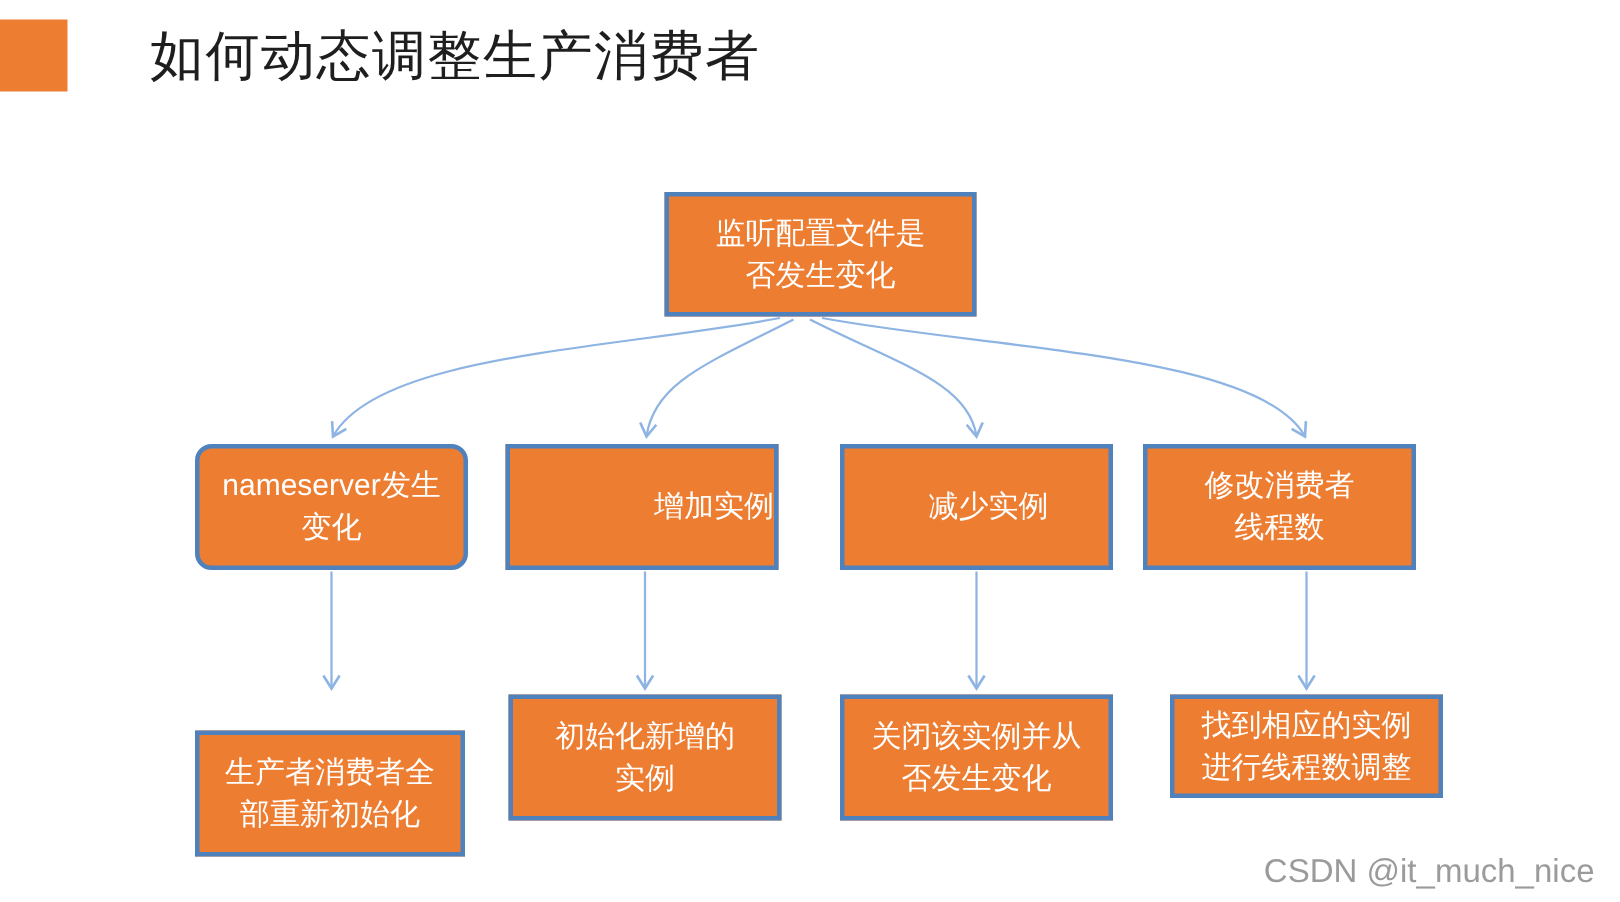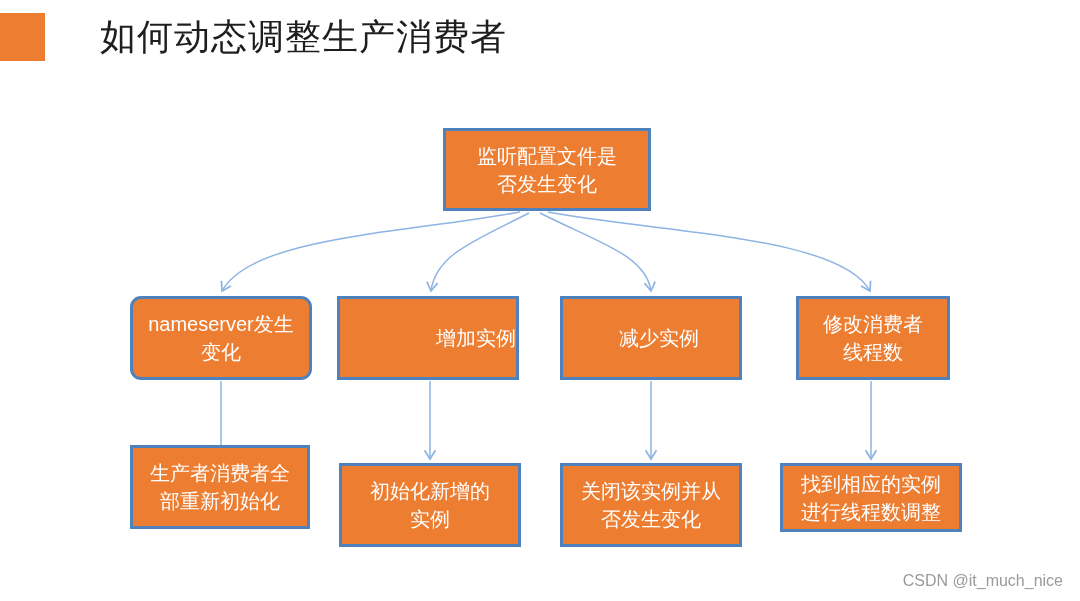--- a/index.html
+++ b/index.html
@@ -37,35 +37,35 @@
     color: var(--box-text, #ffffff);
     display: flex; align-items: center; justify-content: center;
     text-align: center;
     font-size: 20px; line-height: 28px;
     white-space: pre-line;
   }
   .node-root { left: 443px; top: 128px; width: 208px; height: 83px; }
   .node-b1   { left: 130px; top: 296px; width: 182px; height: 84px; border-radius: 11px; }
   .node-b2   { left: 337px; top: 296px; width: 182px; height: 84px; justify-content: flex-end; }
   .node-b3   { left: 560px; top: 296px; width: 182px; height: 84px; padding-left: 16px; }
-  .node-b4   { left: 796px; top: 296px; width: 154px; height: 84px; }
-  .node-c1   { left: 130px; top: 445px; width: 180px; height: 84px; }
+  .node-b4   { left: 762px; top: 296px; width: 182px; height: 84px; }
+  .node-c1   { left: 130px; top: 487px; width: 180px; height: 84px; }
   .node-c2   { left: 339px; top: 463px; width: 182px; height: 84px; }
   .node-c3   { left: 560px; top: 463px; width: 182px; height: 84px; }
   .node-c4   { left: 780px; top: 463px; width: 182px; height: 69px; }
 
   
   .arrows { position: absolute; left: 0; top: 0; width: 1080px; height: 601px; pointer-events: none; }
   .arrow-line { fill: none; stroke: var(--arrow, #8DB4E2); stroke-width: 1.5; }
   .arrow-head { fill: none; stroke: var(--arrow, #8DB4E2); stroke-width: 1.6; }
 
   
   .watermark {
     position: absolute; right: 17px; top: 570px;
-    font-size: 16px; line-height: 22px;
+    font-size: 22px; line-height: 22px;
     color: var(--watermark-color, #9b9b9b);
     white-space: nowrap;
   }
 </style>
 </head>
 <body>
 
 <div class="slide">
 
   <div class="accent-square"></div>

